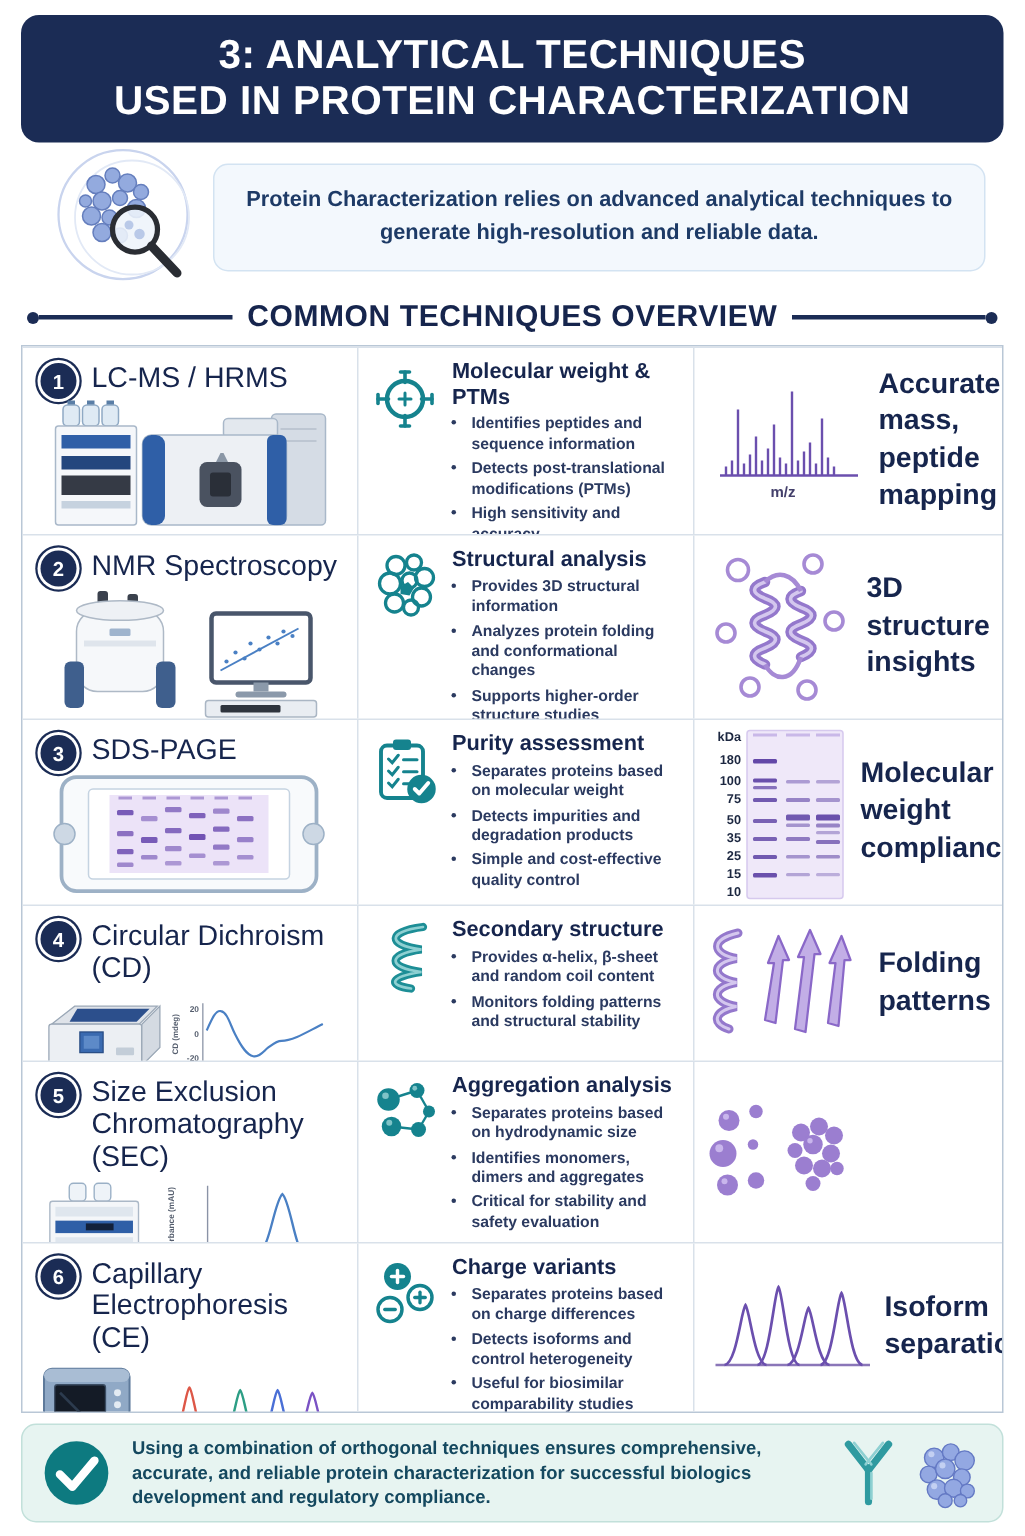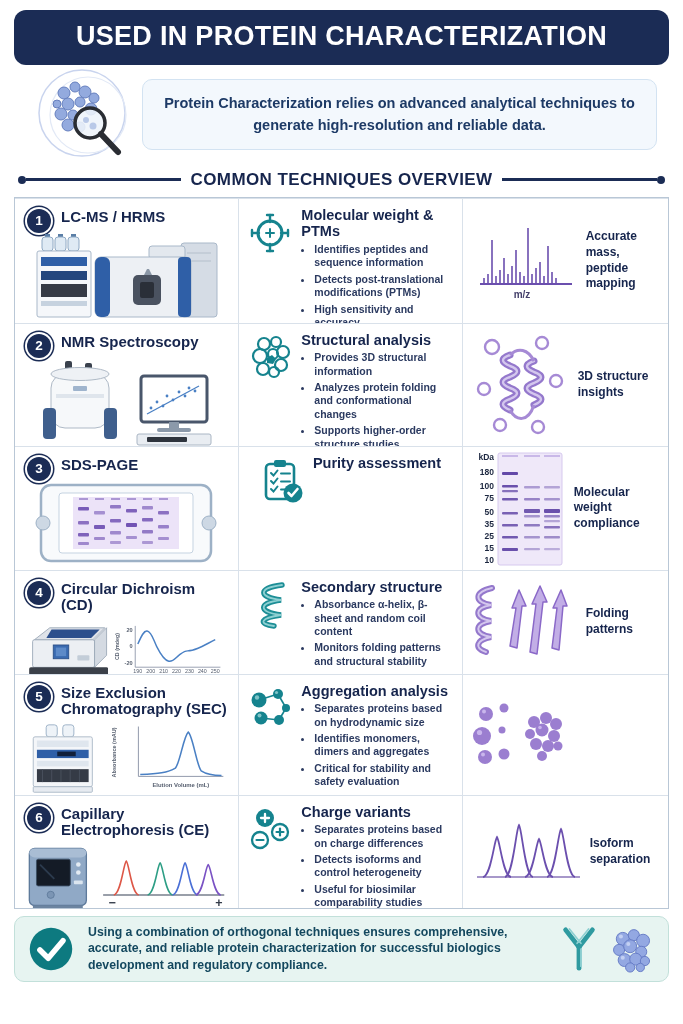--- a/index.html
+++ b/index.html
@@ -14,65 +14,66 @@
   .intro{display:flex;align-items:center;margin:4px 26px 0 28px;height:92px;text-align:center;}
   .intro-fig{flex:none;width:112px;height:96px;}
   .intro-box{flex:1;background:#f3f8fd;border:1.5px solid #d3e3f2;border-radius:10px;padding:13px 18px;margin-left:2px;
              color:#1d3a66;font-size:14.5px;font-weight:bold;line-height:1.5;}
 
   
   .section-head{display:flex;align-items:center;margin:9px 18px 7px;gap:10px;}
   .rule{flex:1;display:flex;align-items:center;}
   .rule .bar{flex:1;height:2.5px;background:#1b2c55;}
   .rule .dot{width:8px;height:8px;border-radius:50%;background:#1b2c55;flex:none;}
-  .section-title{font-size:17px;font-weight:bold;color:#16254d;letter-spacing:.4px;}
+  .section-title{font-size:20px;font-weight:bold;color:#16254d;letter-spacing:.4px;}
 
   
   .table{margin:0 14px;border:1.5px solid #b9c7d6;background:#fff;}
   .thead,.trow{display:grid;grid-template-columns:34.2% 34.2% 31.6%;}
   .th{padding:6px 2px;text-align:center;color:#fff;font-weight:bold;font-size:13px;letter-spacing:.4px;}
   .th-technique{background:#1e3a6e;}
   .th-purpose{background:#15858f;}
   .th-output{background:#8161c2;}
   .trow{border-top:1px solid #d9e1ea;}
   .cell{padding:7px 9px;box-sizing:border-box;position:relative;overflow:hidden;}
   .cell+.cell{border-left:1px solid #d9e1ea;}
   .h-r0{height:124px}.h-r1{height:122px}.h-r2{height:123px}.h-r3{height:103px}.h-r4{height:120px}.h-r5{height:112px}
 
   .tech-head{display:flex;align-items:flex-start;gap:8px;}
   .badge{flex:none;width:24px;height:24px;border-radius:50%;background:#1b2c55;color:#fff;font-weight:bold;font-size:13.5px;
          display:flex;align-items:center;justify-content:center;box-shadow:0 0 0 2px #ffffff,0 0 0 3.5px #1b2c55;margin:3px 2px 0 3px;}
-  .tech-name{font-size:15px;font-weight:bold;color:#16254d;line-height:1.12;padding-top:3px;}
+  .tech-name{font-size:19px;font-weight:normal;color:#16254d;line-height:1.12;padding-top:3px;}
   .tech-fig{display:flex;align-items:flex-end;justify-content:center;gap:4px;}
 
   .purpose-cell{display:flex;gap:7px;align-items:flex-start;justify-content:center;}
   .p-icon{flex:none;width:46px;padding-top:3px;}
   .p-title{font-size:14.5px;font-weight:bold;color:#16254d;line-height:1.15;margin:1px 0 3px;}
   ul.bullets{margin:0;padding-left:13px;}
   ul.bullets li{font-size:10.5px;font-weight:bold;color:#2b3a60;line-height:1.28;margin-bottom:3px;}
 
   .output-cell{display:flex;align-items:center;gap:6px;}
   .o-fig{flex:none;}
-  .o-label{font-size:12px;font-weight:bold;color:#16254d;line-height:1.3;}
+  .o-label{font-size:19px;font-weight:bold;color:#16254d;line-height:1.3;}
 
   
   .footer{margin:7px 14px 0;background:#e7f4f1;border:1.5px solid #c2e0da;border-radius:10px;
           display:flex;align-items:center;gap:13px;padding:7px 12px;height:50px;}
   .footer-text{flex:1;font-size:12.3px;font-weight:bold;color:#14485f;line-height:1.35;}
   .footer-icons{flex:none;display:flex;gap:7px;align-items:center;}
 
   svg{display:block;}
   .small-axis{fill:#555e6e;}
 </style>
 </head>
 <body>
 
 <div class="page">
 
   <div class="header">
+    <div class="line">3: ANALYTICAL TECHNIQUES</div>
     <div class="line">USED IN PROTEIN CHARACTERIZATION</div>
   </div>
 
   <div class="intro">
     <div class="intro-fig">
       <svg width="112" height="96" viewBox="0 0 112 96">
         <circle cx="54" cy="46" r="43" fill="#ffffff" stroke="#c9d4ee" stroke-width="1.5"></circle>
         <circle cx="60" cy="48" r="38" fill="none" stroke="#e2e9f6" stroke-width="1.2"></circle>
         <g fill="#8aa3dc" stroke="#5874b8" stroke-width="1" opacity="0.92">
           <circle cx="36" cy="26" r="6"></circle>
@@ -333,20 +334,25 @@
                 <path d="M21,24.5 H30"></path>
               <path d="M11,32 l2.5,2.5 l4,-5"></path>
                 <path d="M21,32.5 H28"></path>
             </g>
             <circle cx="33" cy="36" r="9.5" fill="#15838e"></circle>
             <path d="M28.5,36 l3,3 l6,-7" stroke="#ffffff" stroke-width="2.6" fill="none" stroke-linecap="round" stroke-linejoin="round"></path>
           </svg>
         </div>
         <div class="p-body">
           <div class="p-title">Purity assessment</div>
+          <ul class="bullets">
+            <li>Separates proteins based on molecular weight</li>
+            <li>Detects impurities and degradation products</li>
+            <li>Simple and cost-effective quality control</li>
+          </ul>
         </div>
       </div>
       <div class="cell output-cell">
         <div class="o-fig">
           <svg width="96" height="118" viewBox="0 0 96 118">
             <g font-size="8.5" font-weight="bold" fill="#1c2740" text-anchor="end">
               <text x="22" y="11">kDa</text>
               <text x="22" y="26">180</text>
               <text x="22" y="40">100</text>
               <text x="22" y="52">75</text>
@@ -435,21 +441,21 @@
       <div class="cell purpose-cell">
         <div class="p-icon">
           <svg width="46" height="48" viewBox="0 0 46 48">
             <path d="M34,4 C10,7 10,16 33,19 C10,22 10,31 33,34 C12,37 10,43 26,45" fill="none" stroke="#1d8e96" stroke-width="5.5" stroke-linecap="round"></path>
             <path d="M34,4 C10,7 10,16 33,19 C10,22 10,31 33,34 C12,37 10,43 26,45" fill="none" stroke="#8ed0d2" stroke-width="1.8" stroke-linecap="round"></path>
           </svg>
         </div>
         <div class="p-body">
           <div class="p-title">Secondary structure</div>
           <ul class="bullets">
-            <li>Absorbance α-helix, β-sheet and random coil content</li>
+            <li>Provides α-helix, β-sheet and random coil content</li>
             <li>Monitors folding patterns and structural stability</li>
           </ul>
         </div>
       </div>
       <div class="cell output-cell">
         <div class="o-fig">
           <svg width="108" height="80" viewBox="0 0 108 80">
             <path d="M20,6 C2,10 2,20 19,23 C2,26 2,36 19,39 C2,42 2,52 19,55 C4,58 2,66 14,70" fill="none" stroke="#9478cc" stroke-width="6" stroke-linecap="round"></path>
             <path d="M20,6 C2,10 2,20 19,23 C2,26 2,36 19,39 C2,42 2,52 19,55 C4,58 2,66 14,70" fill="none" stroke="#d4c7ee" stroke-width="2" stroke-linecap="round"></path>
             <g fill="#c2aee6" stroke="#8a68c8" stroke-width="1.5" stroke-linejoin="round">

